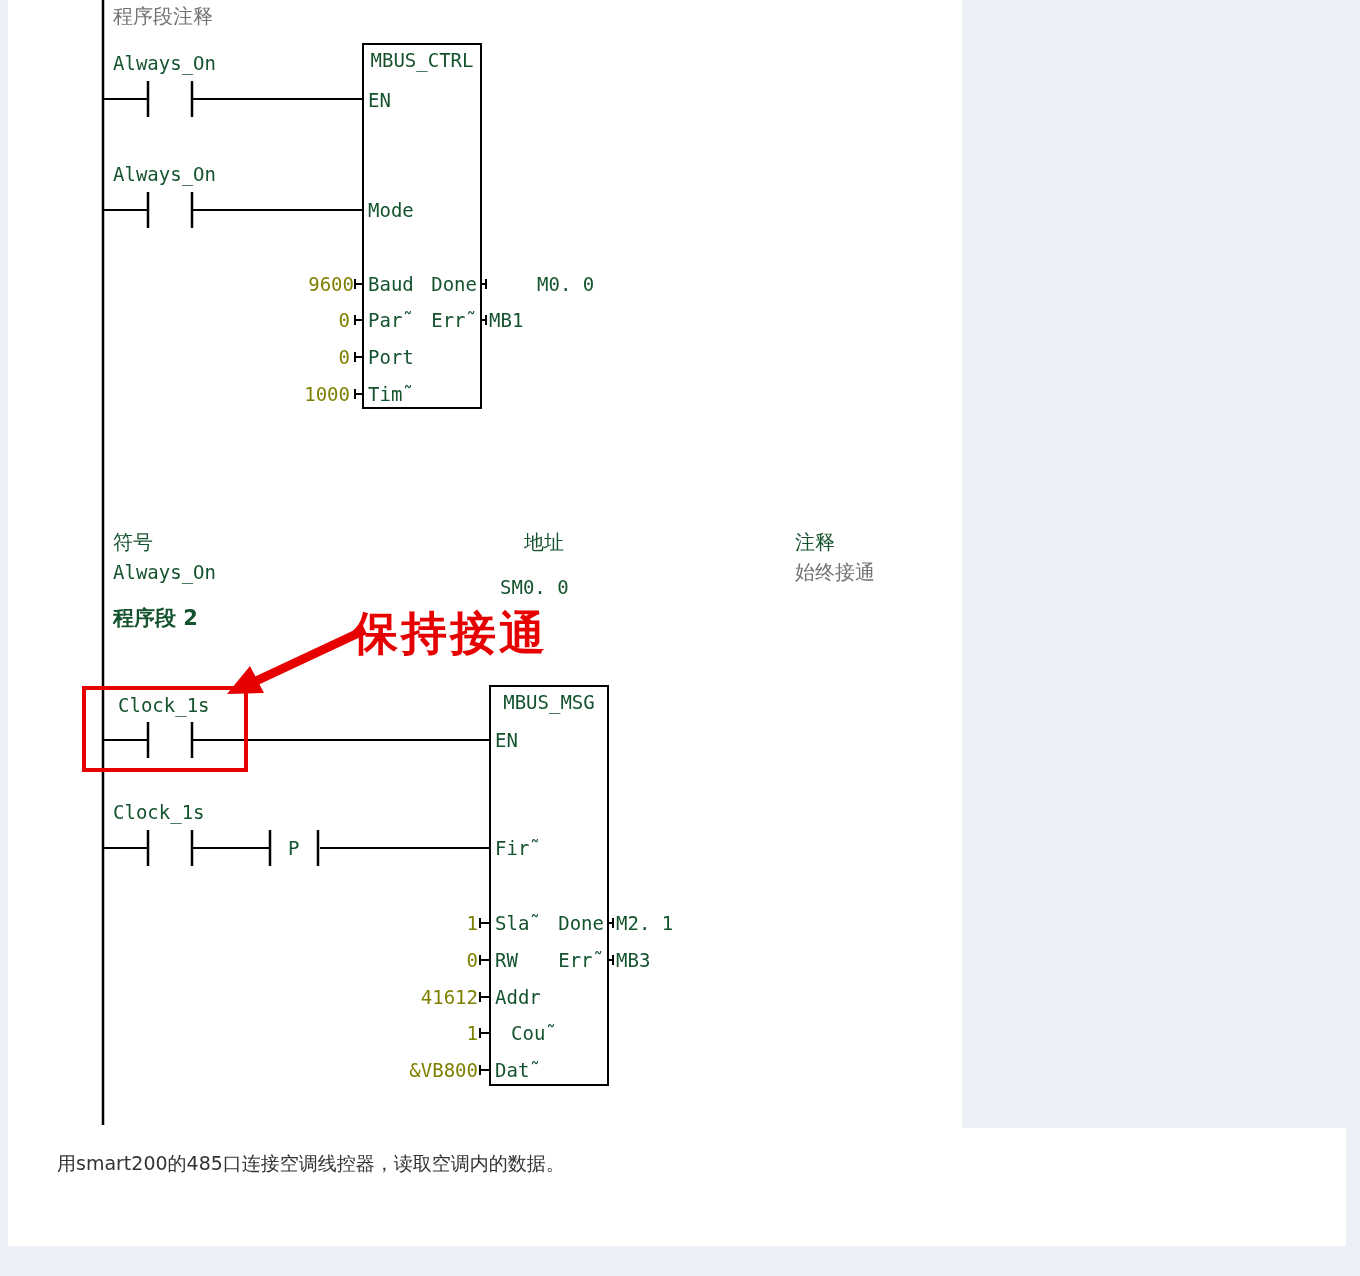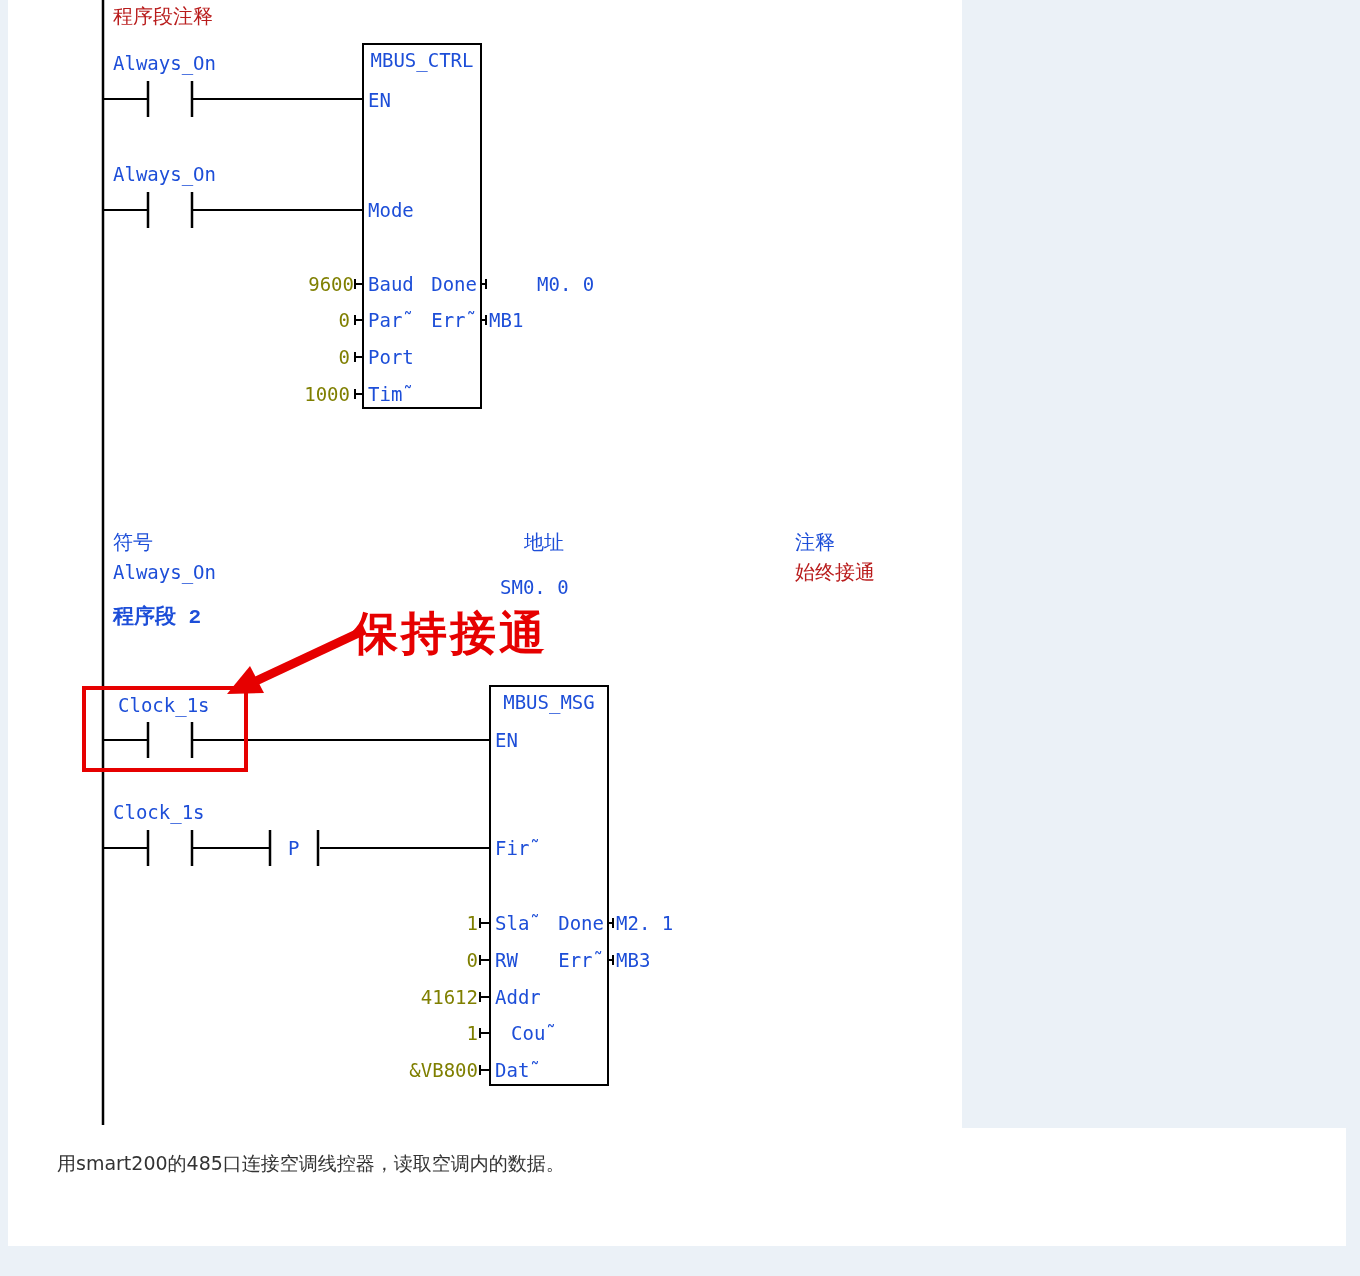--- a/index.html
+++ b/index.html
@@ -3,26 +3,26 @@
 <meta charset="utf-8">
 <style>
   html,body{margin:0;padding:0;}
   body{background:#ebf1f7;}
   .page{position:relative;width:1360px;height:1276px;background:#ebf1f7;overflow:hidden;
         font-family:"DejaVu Sans Mono",monospace;}
   .bg-white{position:absolute;background:#ffffff;}
   #diagram-bg{left:8px;top:0;width:954px;height:1128px;}
   #footer-bg{left:8px;top:1128px;width:1338px;height:118px;}
   svg.overlay{position:absolute;left:0;top:0;}
-  .lbl{position:absolute;font:19px/22px "DejaVu Sans Mono",monospace;color:#1d4ed8;white-space:nowrap;}
+  .lbl{position:absolute;font:19px/22px "DejaVu Sans Mono",monospace;color:#14532d;white-space:nowrap;}
   .cn{font-family:"DejaVu Sans","Liberation Sans",sans-serif;}
   .s20{font-size:20px;line-height:23px;}
   .s21{font-size:21px;line-height:24px;}
-  .bold{font-weight:bold;font-family:Liberation Mono, monospace;}
-  .green{color:#b91c1c;}
+  .bold{font-weight:bold;}
+  .green{color:#737373;}
   .olive{color:#7f7f00;}
   .right{text-align:right;}
   .center{text-align:center;}
   .annotation{position:absolute;font:bold 46px/50px "Liberation Sans",sans-serif;
               color:#e60000;letter-spacing:3px;white-space:nowrap;
               font-family:"DejaVu Sans","Liberation Sans",sans-serif;}
   .para{position:absolute;font:19px/24px "Liberation Sans",sans-serif;
         font-family:"DejaVu Sans","Liberation Sans",sans-serif;color:#333;white-space:nowrap;}
 </style>
 </head>

